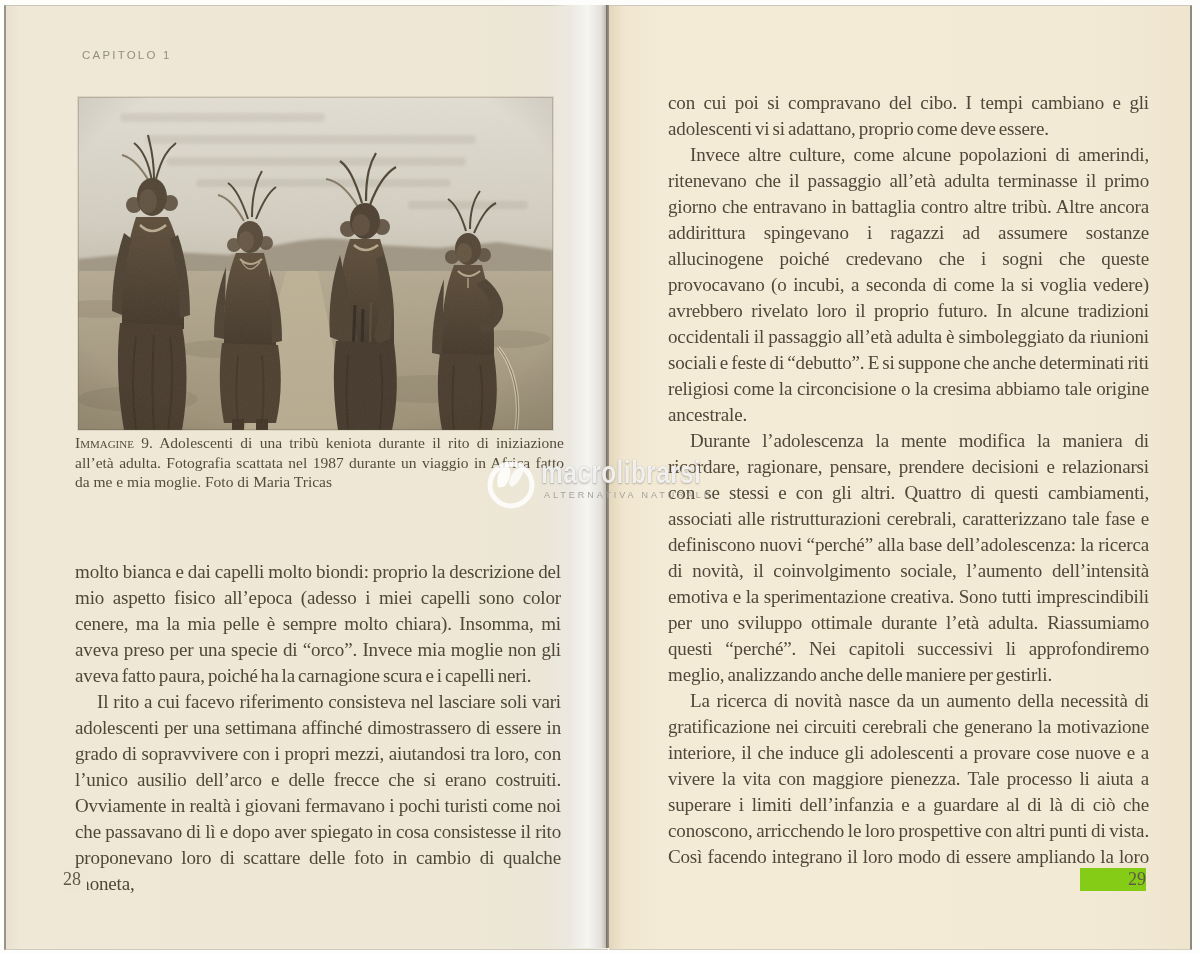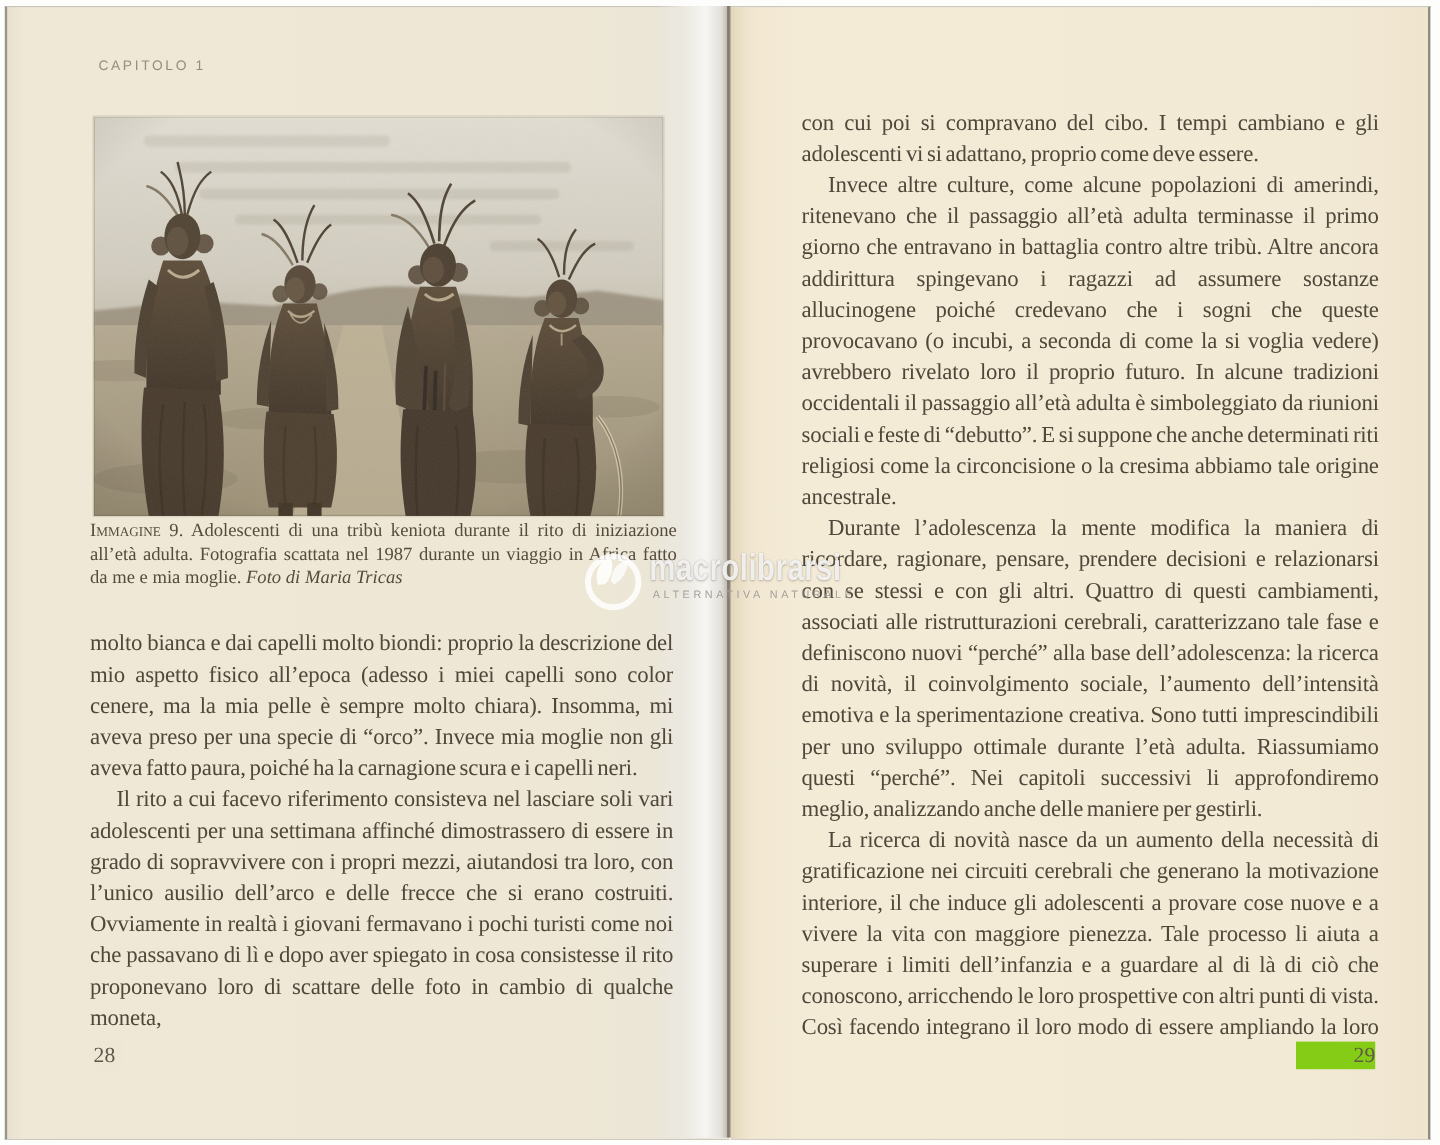--- a/index.html
+++ b/index.html
@@ -21,31 +21,31 @@
      font-size:11.5px;letter-spacing:2.2px;color:#948e7d;}
   .rh-left{left:66px;margin-left:16px;}
   .rh-right{left:700px;width:448px;text-align:right;}
   
   .photo{position:absolute;left:78px;top:97px;width:475px;height:333px;
      box-shadow:0 0 0 1px rgba(120,110,90,.15);}
   
   .caption{position:absolute;left:75px;top:433px;width:489px;font-size:15.5px;line-height:19.5px;
      color:#554c3d;text-align:justify;}
   .cap-label{font-variant:small-caps;}
-  .cap-credit{font-style:italic;}
+  .cap-credit{}
   
   .body-text{position:absolute;color:#4f4739;font-size:19px;line-height:26px;
      text-align:justify;word-spacing:-1.5px;letter-spacing:-0.15px;overflow:hidden;}
-  .body-left{left:75px;top:524px;width:486px;max-height:336px;}
+  .body-left{left:75px;top:559px;width:486px;max-height:336px;}
   .body-right{left:668px;top:90px;width:481px;max-height:778px;}
   .body-text p{margin:0;padding:0;}
   .body-text p.indent{text-indent:22px;}
   
   .pagenum{position:absolute;top:868px;font-size:18px;color:#5f584a;background:inherit;}
-  .pn-left{left:78px;background:#eee7d5;padding:1px 6px 1px 0;}
+  .pn-left{left:63px;background:#eee7d5;padding:1px 6px 1px 0;}
   .pn-right{left:1080px;width:60px;text-align:right;background:#84cc16;padding:1px 0 1px 6px;}
   
   .watermark{position:absolute;left:484px;top:455px;width:330px;height:60px;pointer-events:none;}
   .wm-logo{position:absolute;left:0;top:2px;width:54px;height:54px;}
   .wm-brand{position:absolute;left:57px;top:0px;font-family:"Liberation Sans","DejaVu Sans",sans-serif;
      font-weight:700;font-size:31px;color:rgba(255,255,255,.85);letter-spacing:0.5px;
      transform:scaleX(.79);transform-origin:left top;
      text-shadow:0 1px 2px rgba(105,100,90,.4),0 0 1px rgba(120,115,105,.5);}
   .wm-tagline{position:absolute;left:60px;top:35px;font-family:"Liberation Sans","DejaVu Sans",sans-serif;
      font-size:9px;letter-spacing:3px;color:rgba(138,135,127,.78);

